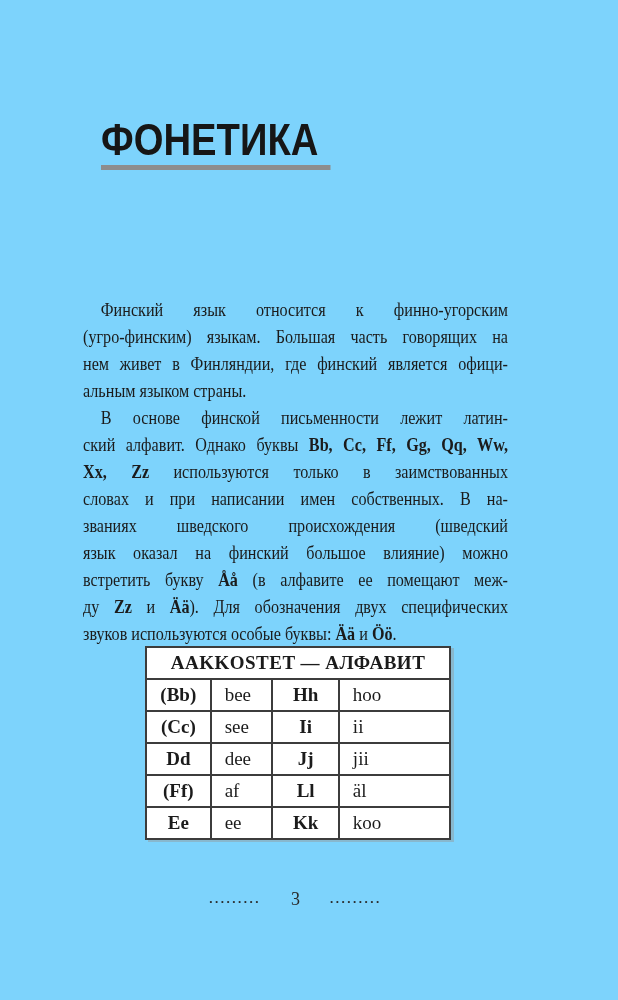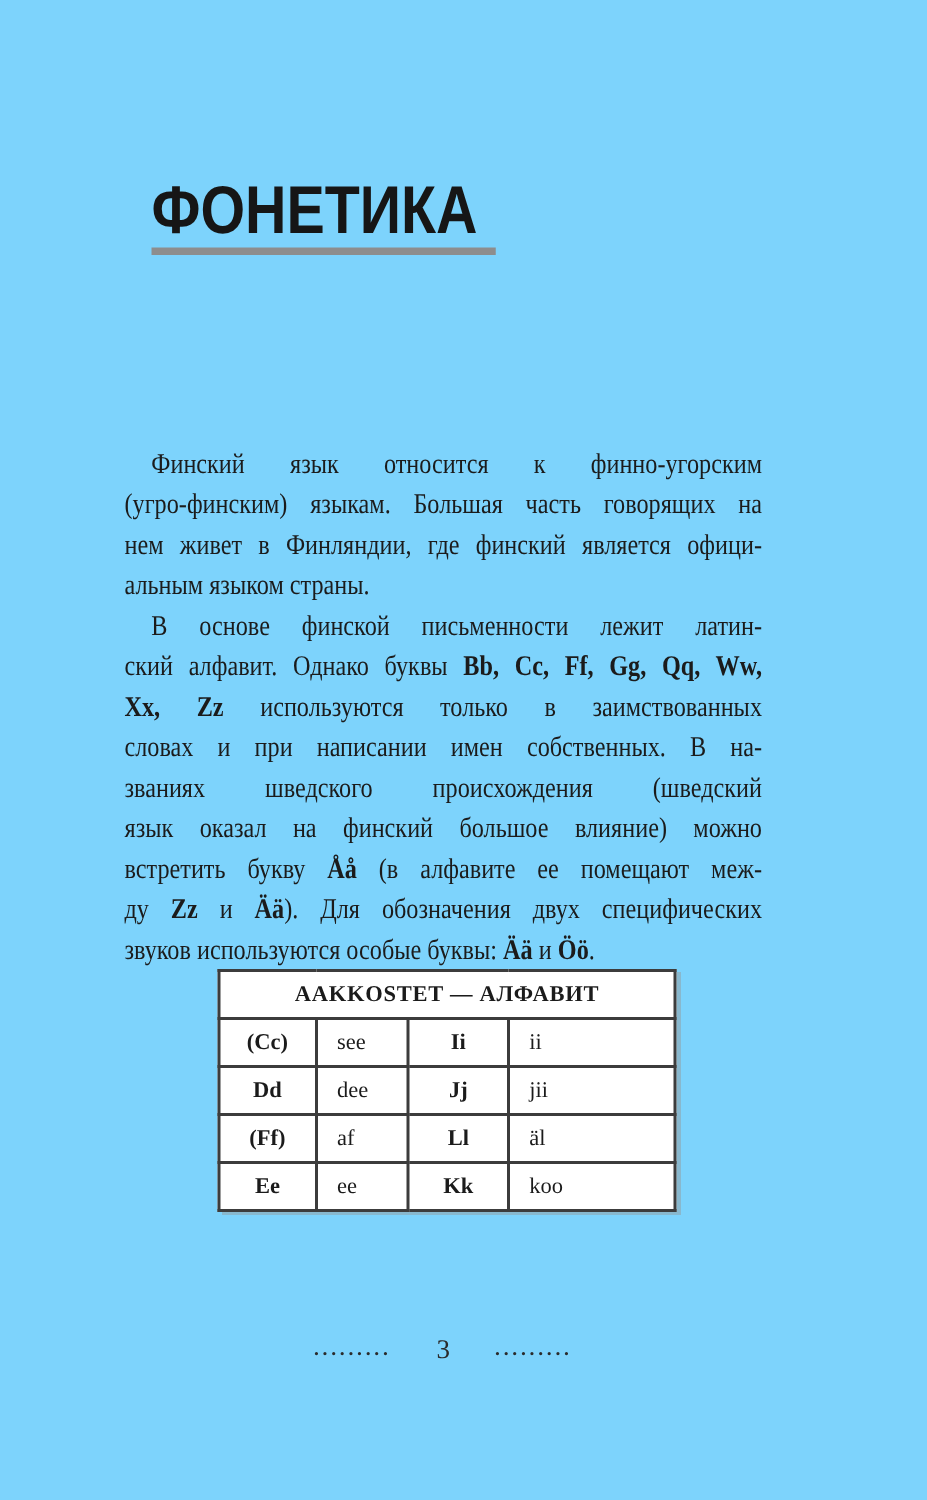--- a/index.html
+++ b/index.html
@@ -65,21 +65,21 @@
   }
   table.alphabet {
     border-collapse: collapse;
     width: 306px;
     background: #ffffff;
     box-shadow: 3px 2px 0 rgba(150,150,150,0.45);
   }
   table.alphabet th, table.alphabet td {
     border: 2px solid #3c3c3c;
     height: 32px;
-    font-size: 15px;
+    font-size: 19px;
     color: #1b1b1b;
     vertical-align: middle;
   }
   table.alphabet th {
     font-weight: 700;
     text-align: center;
     letter-spacing: 0.5px;
   }
   table.alphabet td.letter { font-weight: 700; text-align: center; }
   table.alphabet td.name { font-weight: 400; text-align: left; padding-left: 13px; }
@@ -145,20 +145,26 @@
           <col style="width:67px">
           <col style="width:112px">
       </colgroup>
       <thead>
         <tr>
           <th colspan="4">AAKKOSTET — АЛФАВИТ</th>
         </tr>
       </thead>
       <tbody>
           <tr>
+            <td class="letter">(Bb)</td>
+            <td class="name">bee</td>
+            <td class="letter">Hh</td>
+            <td class="name">hoo</td>
+          </tr>
+          <tr>
             <td class="letter">(Cc)</td>
             <td class="name">see</td>
             <td class="letter">Ii</td>
             <td class="name">ii</td>
           </tr>
           <tr>
             <td class="letter">Dd</td>
             <td class="name">dee</td>
             <td class="letter">Jj</td>
             <td class="name">jii</td>

